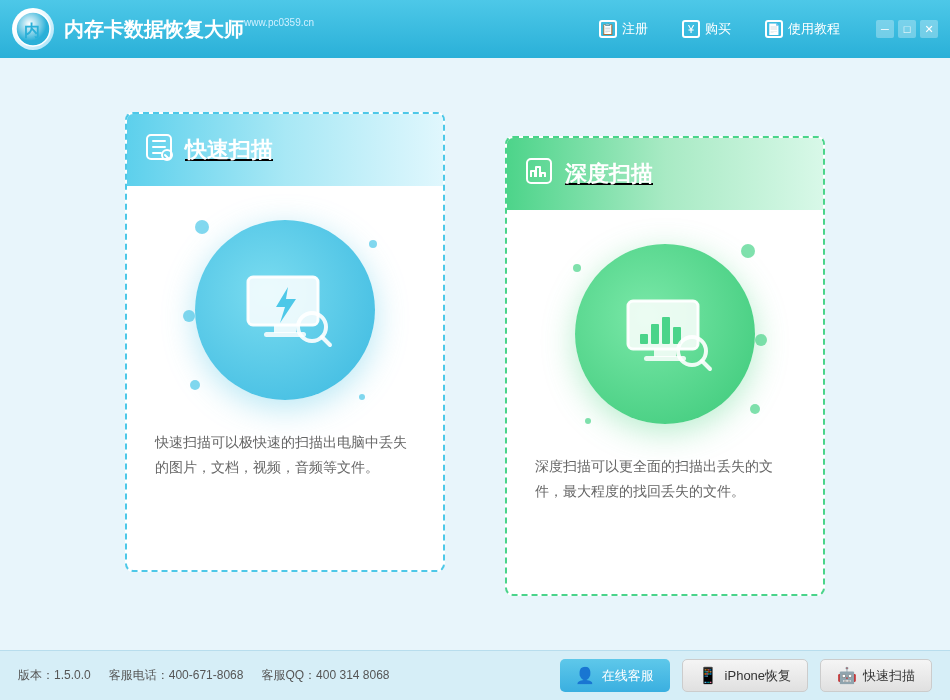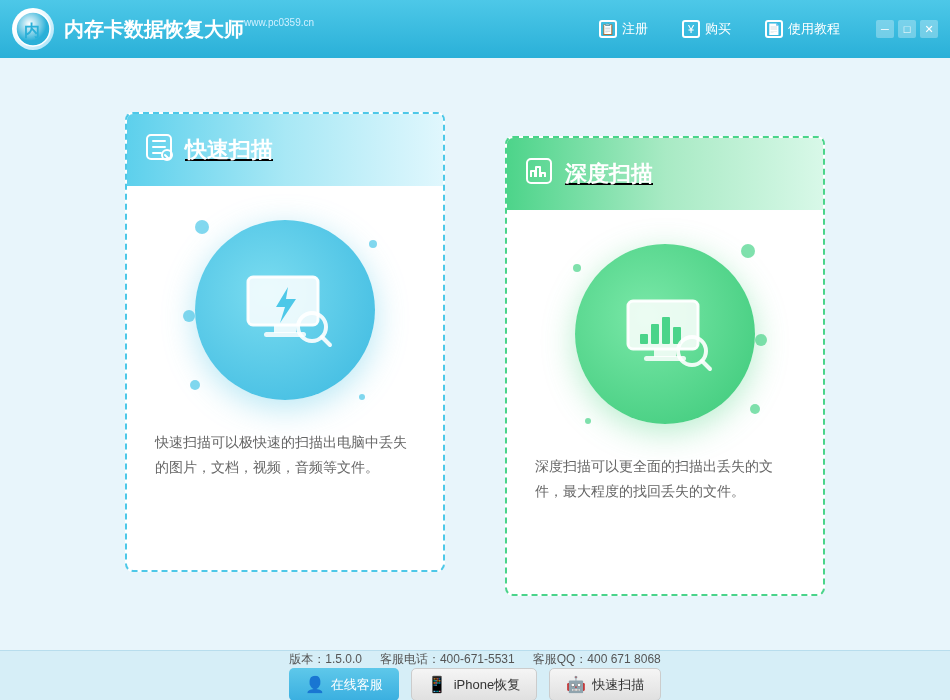--- a/index.html
+++ b/index.html
@@ -210,21 +210,20 @@
     
     #footer {
       height: 50px;
       background: #d6eef7;
       border-top: 1px solid #b8dded;
       display: flex;
       align-items: center;
       justify-content: space-between;
       padding: 0 18px;
       flex-shrink: 0;
-      flex-direction: column;
     }
     #footer-info {
       font-size: 12px;
       color: #555;
       display: flex;
       gap: 18px;
     }
     #footer-buttons {
       display: flex;
       gap: 12px;
@@ -379,22 +378,22 @@
 
       <p class="card-desc">深度扫描可以更全面的扫描出丢失的文件，最大程度的找回丢失的文件。</p>
     </div>
 
   </div>
 </div>
 
 <div id="footer">
   <div id="footer-info">
     <span>版本：1.5.0.0</span>
-    <span>客服电话：400-671-5531</span>
-    <span>客服QQ：400 671 8068</span>
+    <span>客服电话：400-671-8068</span>
+    <span>客服QQ：400 314 8068</span>
   </div>
   <div id="footer-buttons">
     <button class="footer-btn blue">
       <span class="footer-btn-icon">👤</span>
       <span>在线客服</span>
     </button>
     <button class="footer-btn white">
       <span class="footer-btn-icon">📱</span>
       <span>iPhone恢复</span>
     </button>

